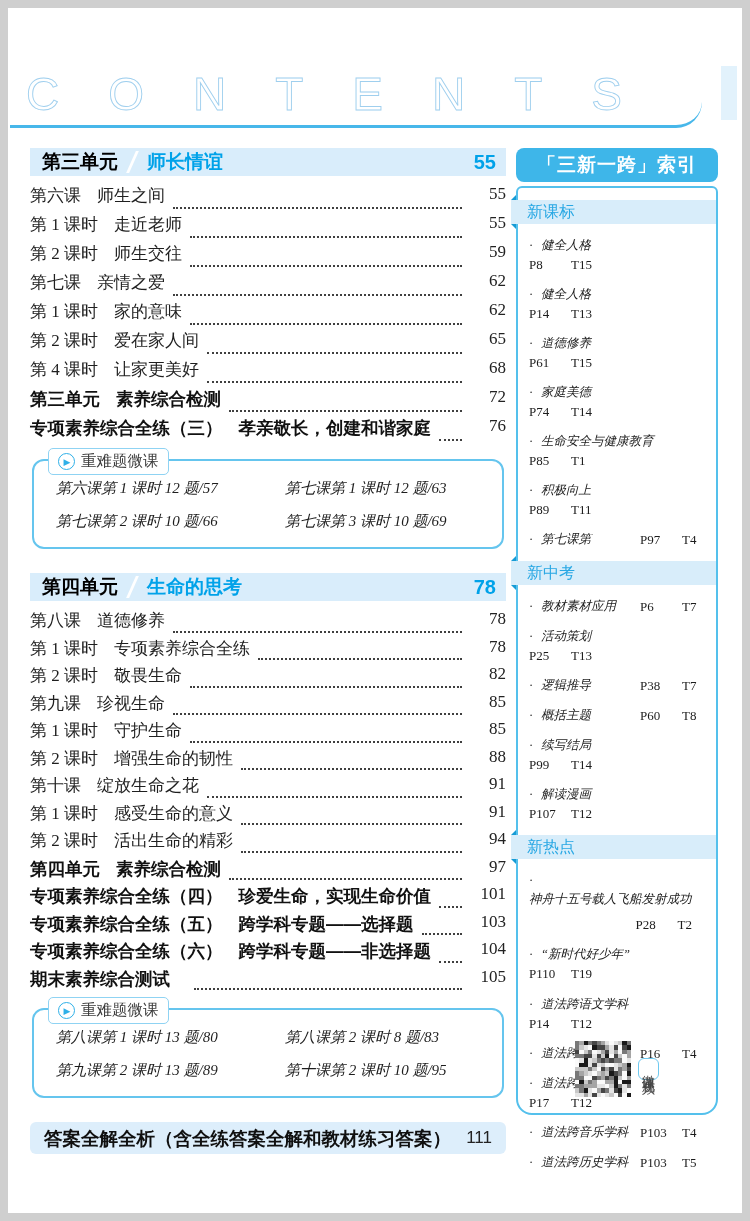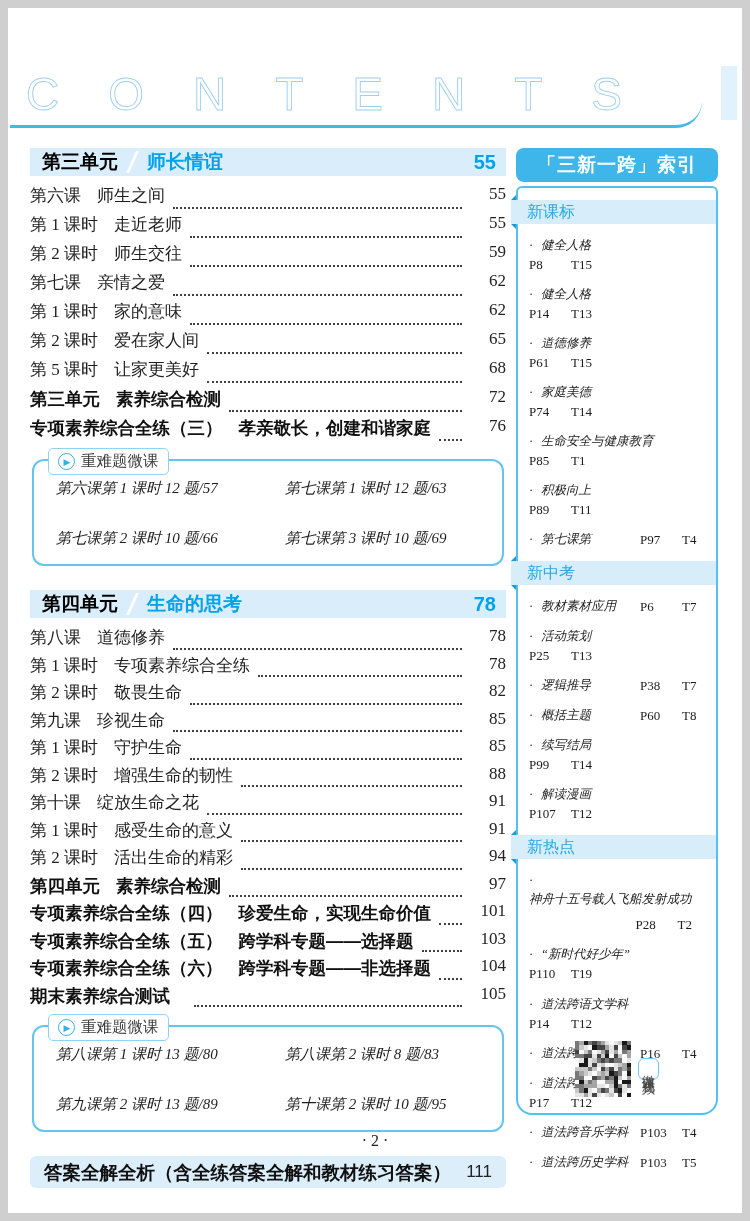--- a/index.html
+++ b/index.html
@@ -42,21 +42,21 @@
       font-weight:400;font-size:17px;color:#222;}
 
   
   .micro-box{position:relative;border:2px solid #65c5ee;border-radius:12px;margin:14px 2px 24px 2px;
              padding:18px 18px 8px 22px;}
   .micro-label{position:absolute;top:-13px;left:14px;display:flex;align-items:center;gap:6px;height:25px;
                background:#fff;border:1.5px solid #8fd3f3;border-radius:5px;padding:0 9px;
                font-size:15.5px;color:#3c3c3c;}
   .play-icon{width:17px;height:17px;border:1.5px solid #2eb0e8;border-radius:50%;color:#2eb0e8;
              font-size:9px;display:flex;align-items:center;justify-content:center;padding-left:1px;box-sizing:border-box;}
-  .micro-grid{display:grid;grid-template-columns:1.15fr 1fr;row-gap:31px;padding-bottom:8px;
+  .micro-grid{display:grid;grid-template-columns:1.15fr 1fr;row-gap:14px;padding-bottom:8px;
               font-family:"Liberation Serif","DejaVu Serif",serif;font-style:italic;font-size:15px;color:#1d1d1d;}
 
   
   .answer-bar{margin-top:16px;height:32px;background:#ddeefb;border-radius:6px;display:flex;align-items:center;
               padding:0 14px;font-weight:700;font-size:18.5px;color:#101010;}
   .ans-page{margin-left:auto;font-weight:500;font-size:17px;color:#222;}
 
   
   .index-panel{width:202px;margin-left:10px;}
   .panel-tab{height:34px;background:#3eb6e9;border-radius:8px;color:#fff;font-weight:900;font-size:19px;
@@ -150,21 +150,21 @@
   </div>
 
   <div class="toc-row">
     <span class="pfx">第 2 课时</span>
     <span class="ttl">爱在家人间</span>
     <span class="dots"></span>
     <span class="pg">65</span>
   </div>
 
   <div class="toc-row">
-    <span class="pfx">第 5 课时</span>
+    <span class="pfx">第 4 课时</span>
     <span class="ttl">让家更美好</span>
     <span class="dots"></span>
     <span class="pg">68</span>
   </div>
 
   <div class="toc-row bold">
     <span class="pfx">第三单元</span>
     <span class="ttl">素养综合检测</span>
     <span class="dots"></span>
     <span class="pg">72</span>

